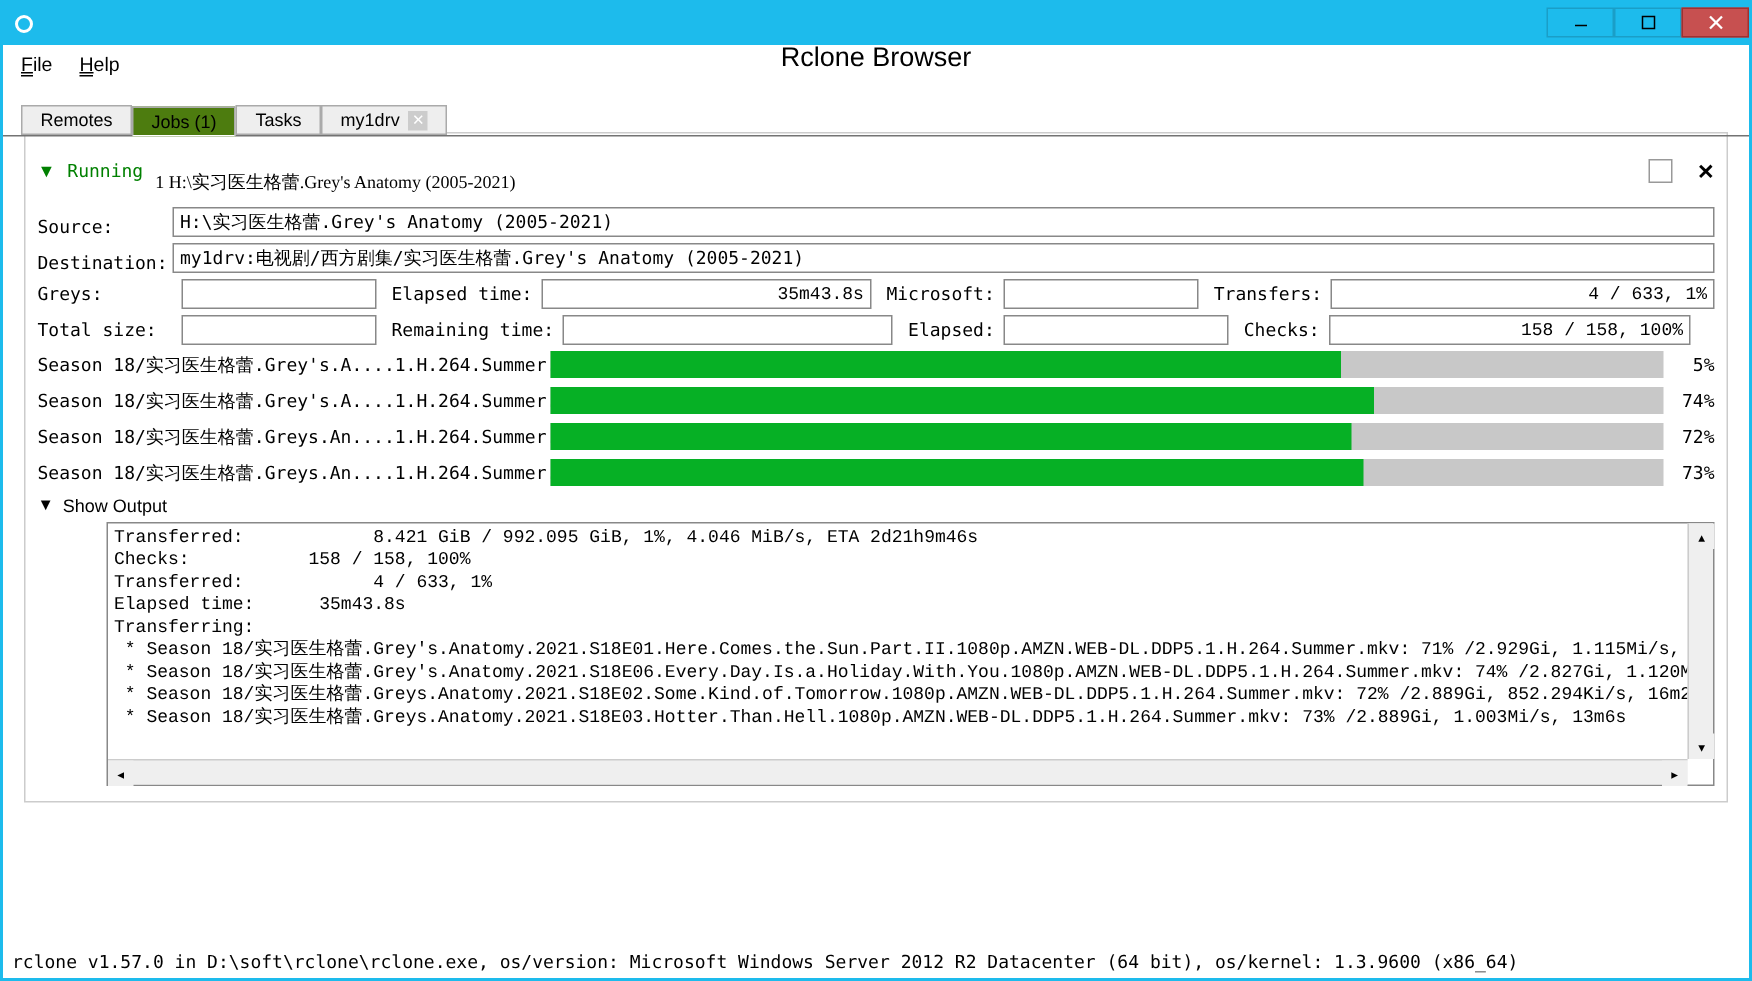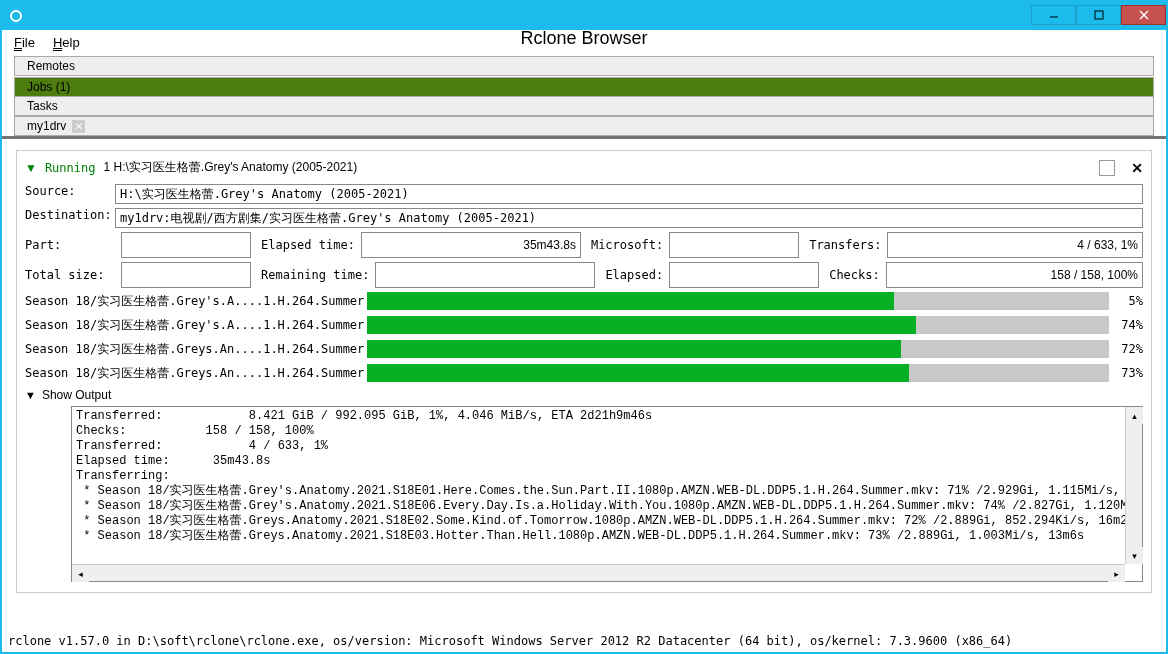--- a/index.html
+++ b/index.html
@@ -48,25 +48,24 @@
   .win-btn.close { background: #c75050; color: #fff; border-color: #a03030;}
   .menubar {
     padding: 5px 12px;
     display: flex;
     gap: 18px;
     font-size: 13px;
   }
   .menu-item span { border-bottom: 1px solid #000; }
   .tabs {
     display: flex;
-    border-bottom: 3px solid #737373;
+    border-bottom: 1px solid #737373;
     padding: 0 12px;
     position: relative;
-    top: 1px;
-    flex-direction: column;
+    top: 15px;
   }
   .tab {
     border: 1px solid #aaa;
     padding: 2px 12px;
     background: #eee;
     margin-right: 0px;
     position: relative;
     top: 0;
     font-size: 12px;
     display: flex; align-items: center; gap: 6px;
@@ -83,36 +82,36 @@
     font-size: 10px;
     color:#fff;
   }
   .content { padding: 12px 14px; }
   .job-box { border: 1px solid #ccc; padding: 8px 8px 10px 8px; background:#fff;}
   .job-header {
     display: flex; align-items: center; gap: 8px; margin-bottom: 8px;
   }
   .arrow-collapse { color: #008000; font-size: 12px; cursor:pointer;}
   .running-label { color: #008000; font-family: Consolas, monospace; text-align: center; }
-  .job-title { font-family: Liberation Sans, sans-serif; }
+  .job-title { font-family: Liberation Serif, serif; margin-top: 16px; }
   .hdr-spacer{flex:1;}
   .hdr-icon{width:16px;height:16px;border:1px solid #999;margin-left:6px;}
   .hdr-close{font-size:14px;font-weight:bold;margin-left:8px;cursor:pointer;}
-  .field-row { display: flex; align-items: flex-start; margin-bottom: 4px; }
+  .field-row { display: flex; align-items: flex-end; margin-bottom: 4px; }
   .field-label { width: 90px; font-family: Consolas, monospace;}
   .field-input {
     flex: 1; height: 20px; border: 1px solid #888; padding: 0 4px;
     font-family: Consolas, monospace; font-size:12px;
     background:#fff;
   }
   .stats-row { display: flex; align-items: center; margin-bottom: 4px; gap: 0;}
   .stat-label { font-family: Consolas, monospace; margin-right: 6px;}
   .stat-input {
-    height: 20px; border: 1px solid #888; padding: 12px 4px;
-    font-family: Liberation Sans, sans-serif; font-size:12px; background:#fff;
+    height: 20px; border: 1px solid #888; padding: 0 4px;
+    font-family: Liberation Mono, monospace; font-size:12px; background:#fff;
     text-align: right; margin-right: 10px;
   }
   .progress-row { display:flex; align-items:center; margin-bottom:6px;}
   .progress-label { width: 342px; font-family: Consolas, monospace; font-size:12px; white-space: nowrap; overflow:hidden;}
   .progress-bar { flex:1; height:18px; background:#c8c8c8; position:relative; margin-right:6px;}
   .progress-fill { height:100%; background:#06b025;}
   .progress-pct { width:28px; text-align:right; font-family: Consolas, monospace;}
   .show-output-row { display:flex; align-items:center; margin: 6px 0 4px 0; gap:6px;}
   .show-output-arrow{ font-size:11px;}
   .output-area {
@@ -206,38 +205,38 @@
     <div class="field-row">
       <div class="field-label">Source:</div>
       <input class="field-input" value="H:\实习医生格蕾.Grey's Anatomy (2005-2021)" style="">
     </div>
     <div class="field-row">
       <div class="field-label">Destination:</div>
       <input class="field-input" value="my1drv:电视剧/西方剧集/实习医生格蕾.Grey's Anatomy (2005-2021)" style="">
     </div>
 
     <div class="stats-row">
-      <span class="stat-label" style="width:90px">Part:</span>
+      <span class="stat-label" style="width:90px">Greys:</span>
       <input class="stat-input" style="width: 130px;" value="">
       <span class="stat-label">Elapsed time:</span>
       <input class="stat-input" style="width: 220px;" value="35m43.8s">
       <span class="stat-label">Microsoft:</span>
       <input class="stat-input" style="width: 130px;" value="">
       <span class="stat-label">Transfers:</span>
       <input class="stat-input" style="flex: 1 1 0%; margin-right: 0px;" value="4 / 633, 1%">
     </div>
     <div class="stats-row">
       <span class="stat-label" style="width:90px">Total size:</span>
       <input class="stat-input" style="width: 130px;" value="">
       <span class="stat-label">Remaining time:</span>
       <input class="stat-input" style="width: 220px;" value="">
       <span class="stat-label">Elapsed:</span>
       <input class="stat-input" style="width: 150px;" value="">
       <span class="stat-label">Checks:</span>
-      <input class="stat-input" style="flex: 1 1 0%; margin-right: 0px;" value="158 / 158, 100%">
+      <input class="stat-input" style="flex: 1 1 0%; margin-right: 16px;" value="158 / 158, 100%">
     </div>
 
     <div id="progress-container">
         <div class="progress-row">
           <div class="progress-label">Season 18/实习医生格蕾.Grey's.A....1.H.264.Summer.mkv</div>
           <div class="progress-bar">
             <div class="progress-fill" style="width:71%"></div>
           </div>
           <div class="progress-pct">5%</div>
         </div>
@@ -287,13 +286,13 @@
       <div class="hscroll">
         <div class="scroll-btn">◂</div>
         <div class="track"></div>
         <div class="scroll-btn">▸</div>
       </div>
     </div>
 
   </div>
 </div>
 
-<div class="statusbar">rclone v1.57.0 in D:\soft\rclone\rclone.exe, os/version: Microsoft Windows Server 2012 R2 Datacenter (64 bit), os/kernel: 7.3.9600 (x86_64)</div>
+<div class="statusbar">rclone v1.57.0 in D:\soft\rclone\rclone.exe, os/version: Microsoft Windows Server 2012 R2 Datacenter (64 bit), os/kernel: 1.3.9600 (x86_64)</div>
 
 </body></html>

